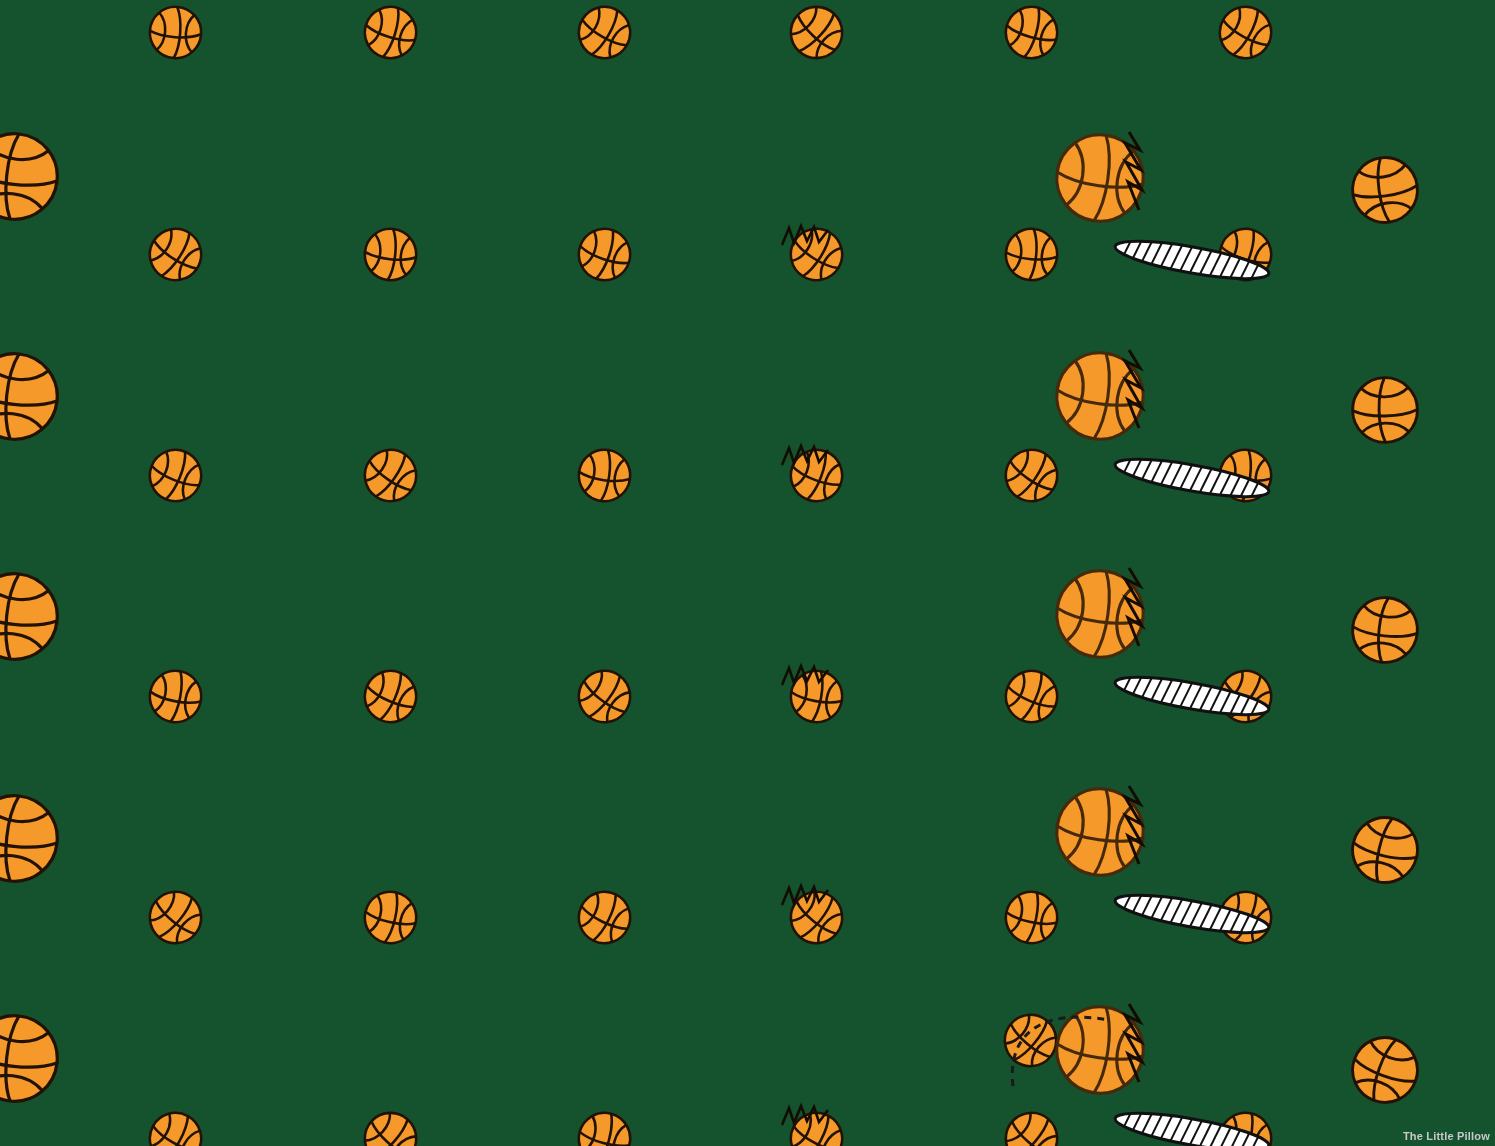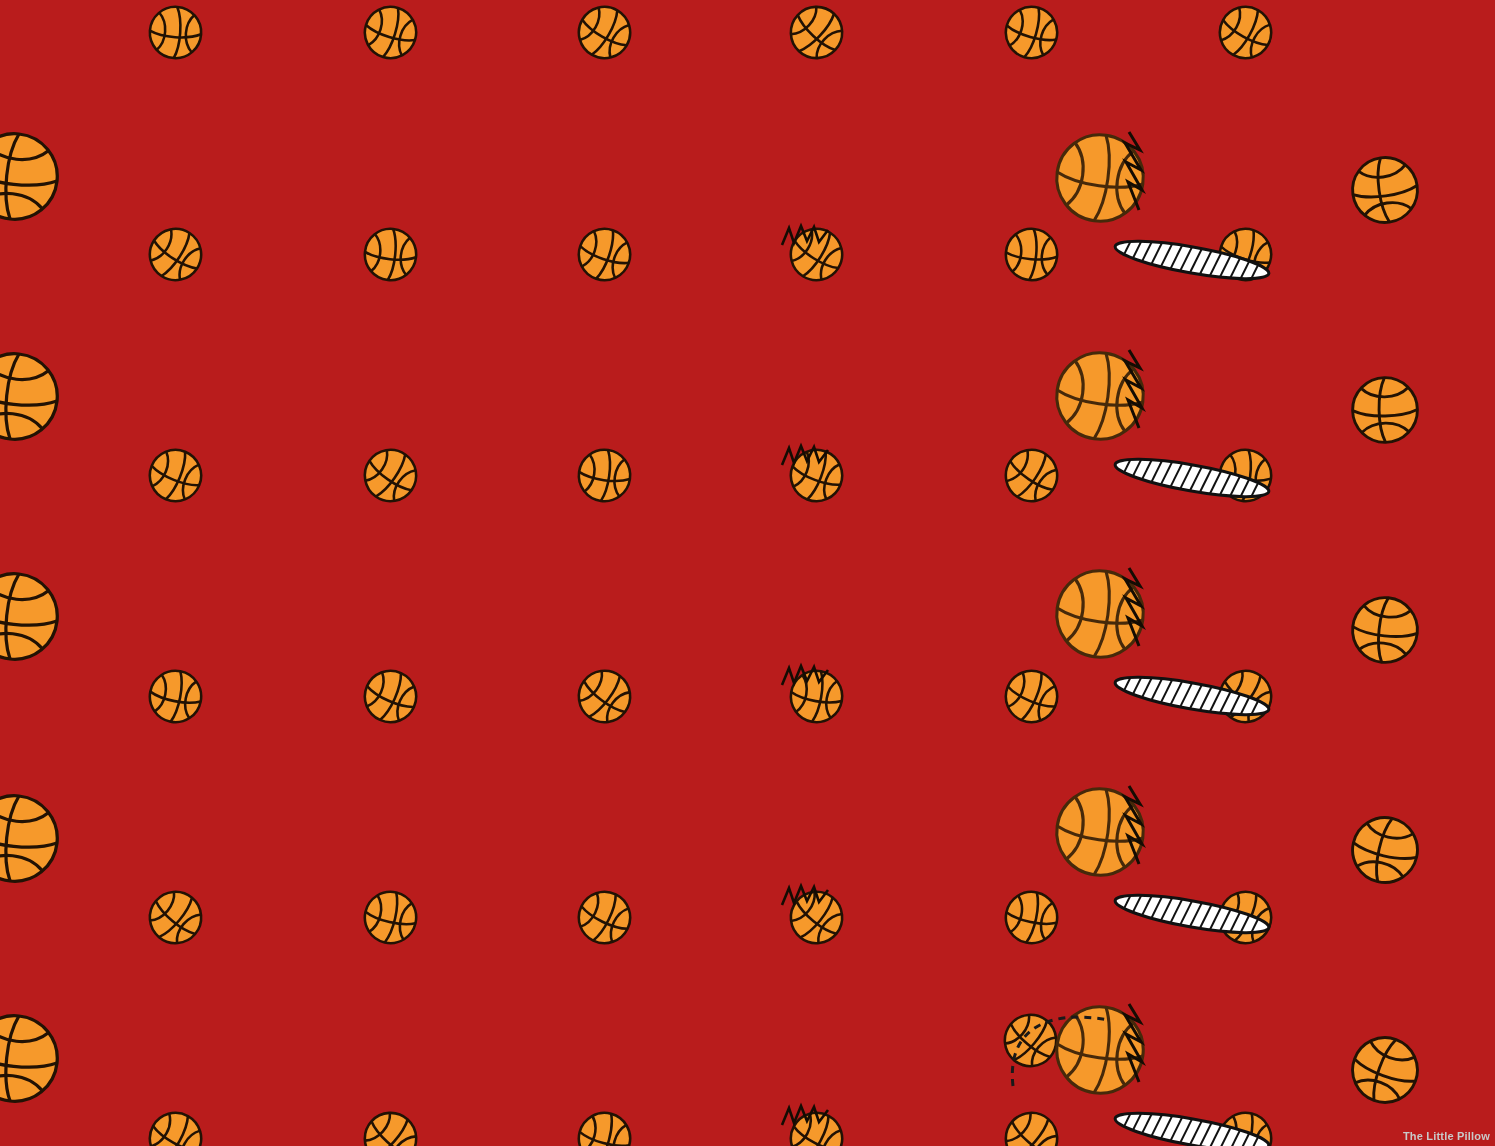--- a/index.html
+++ b/index.html
@@ -26,21 +26,21 @@
     font-family: "Liberation Sans", sans-serif;
     font-size: 11px;
     font-weight: bold;
     color: #c9c9c9;
     letter-spacing: 0.2px;
   }
 </style>
 </head>
 <body>
 
-<div id="canvas" style="width: 1495px; height: 1146px; background: #b91c1c;">
+<div id="canvas" style="width: 1495px; height: 1146px; background: #14532d;">
 
 <div class="sprite" style="left: 146.5px; top: 3.5px; width: 57px; height: 57px;">
       <svg width="57" height="57" viewBox="0 0 100 100">
         <g transform="rotate(4 50 50)">
           <circle cx="50" cy="50" r="45" fill="#F6992B" stroke="#221204" stroke-width="4.5"></circle>
           <g fill="none" stroke="#221204" stroke-width="4.5">
             <path d="M50 5 C 61 28 61 72 50 95"></path>
             <path d="M5 50 C 28 61 72 61 95 50"></path>
             <path d="M19 17 C 36 34 36 66 19 83"></path>
             <path d="M81 17 C 64 34 64 66 81 83"></path>

